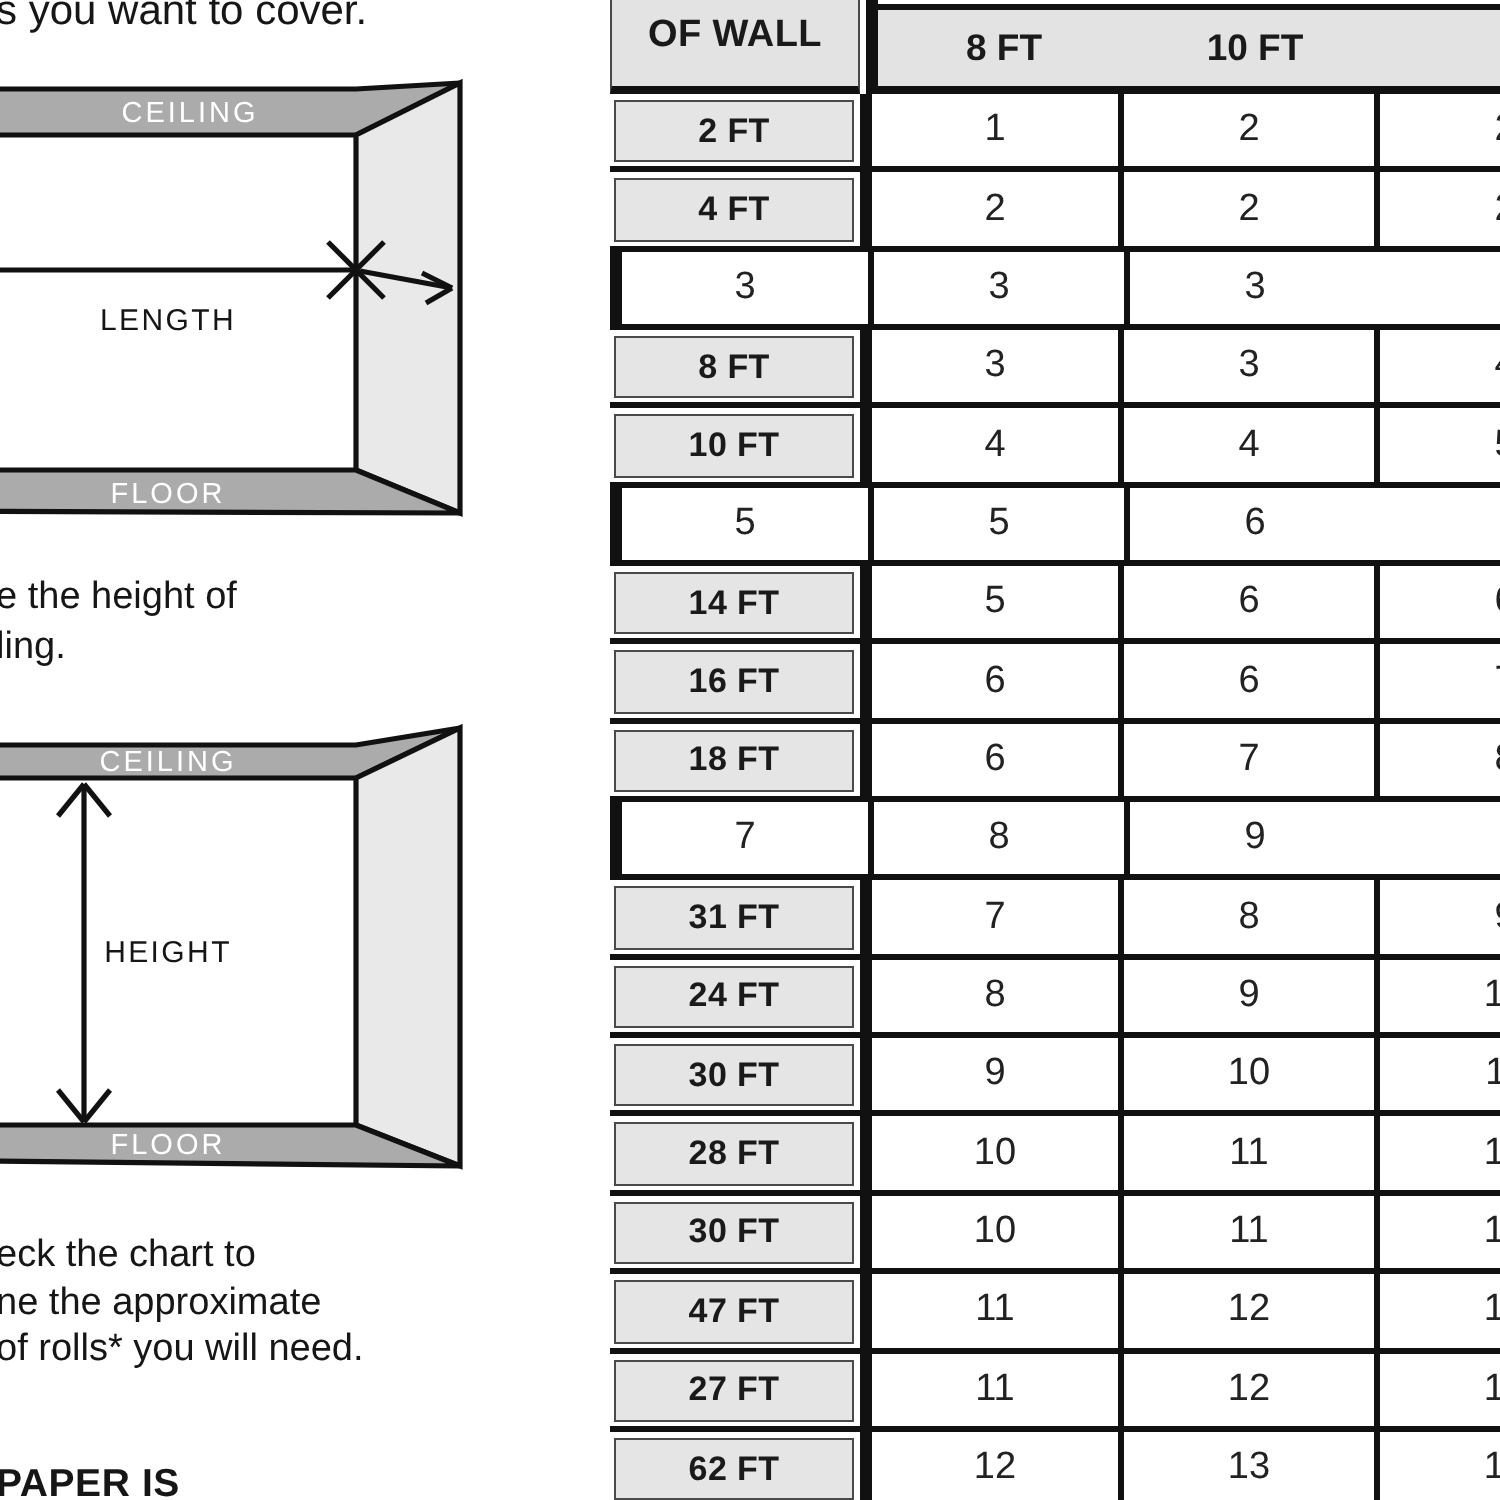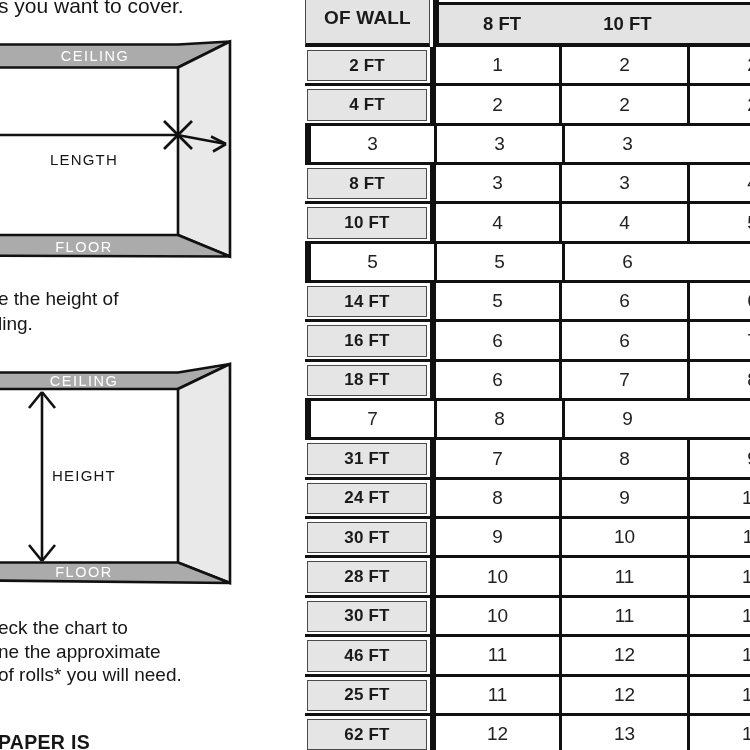--- a/index.html
+++ b/index.html
@@ -249,32 +249,32 @@
     </div>
     <div class="cells">
       <div class="cell c1">10</div>
       <div class="cell c2">11</div>
       <div class="cell c3">12</div>
     </div>
   </div>
 
   <div class="t-row">
     <div class="lbl">
-      <div class="lblin">46 FT</div>
+      <div class="lblin">47 FT</div>
     </div>
     <div class="cells">
       <div class="cell c1">11</div>
       <div class="cell c2">12</div>
       <div class="cell c3">13</div>
     </div>
   </div>
 
   <div class="t-row">
     <div class="lbl">
-      <div class="lblin">25 FT</div>
+      <div class="lblin">27 FT</div>
     </div>
     <div class="cells">
       <div class="cell c1">11</div>
       <div class="cell c2">12</div>
       <div class="cell c3">14</div>
     </div>
   </div>
 
   <div class="t-row">
     <div class="lbl">

